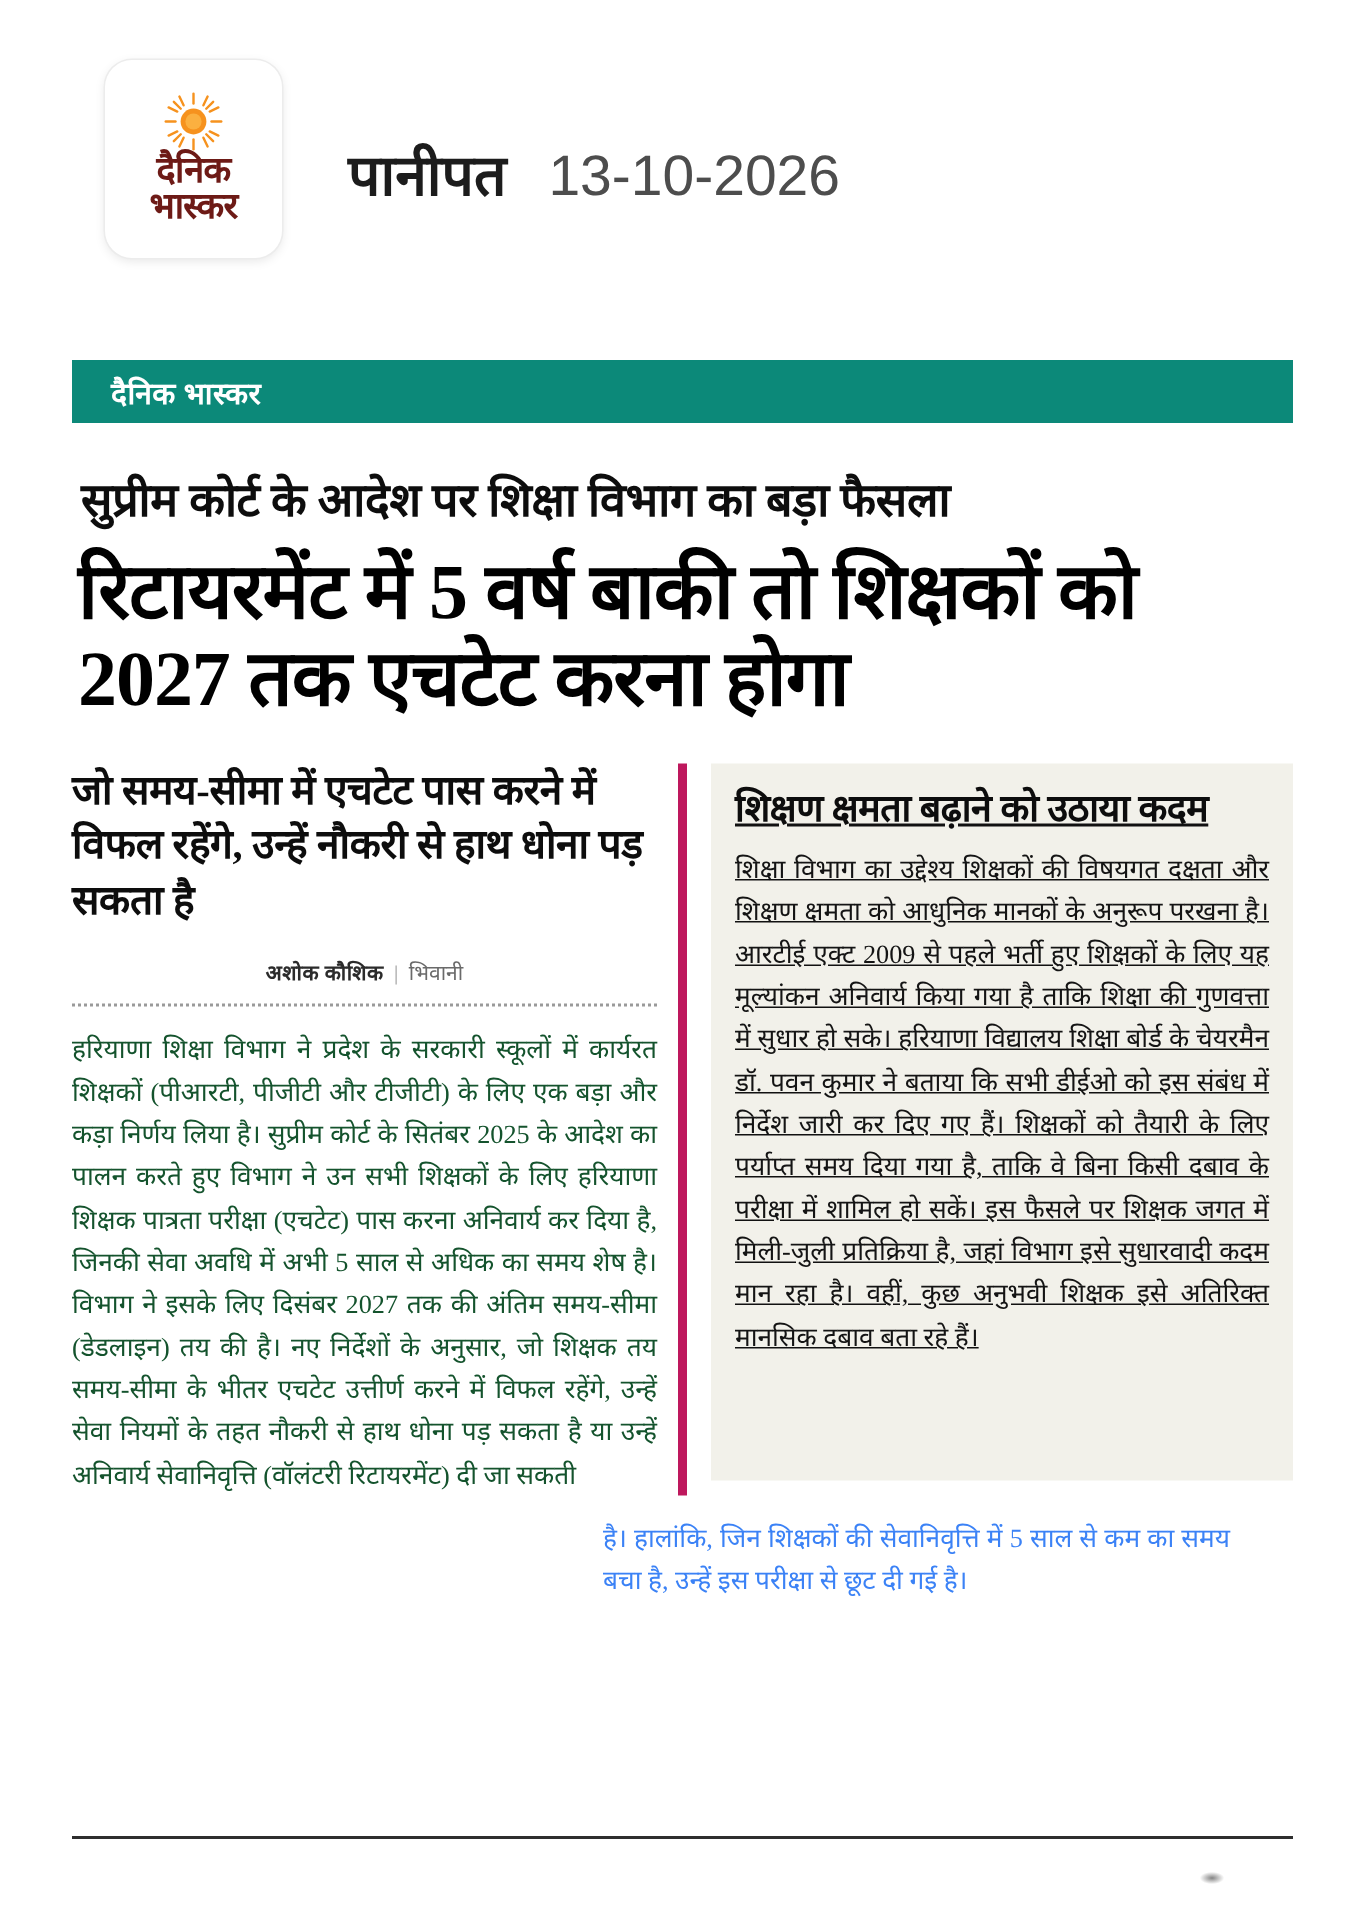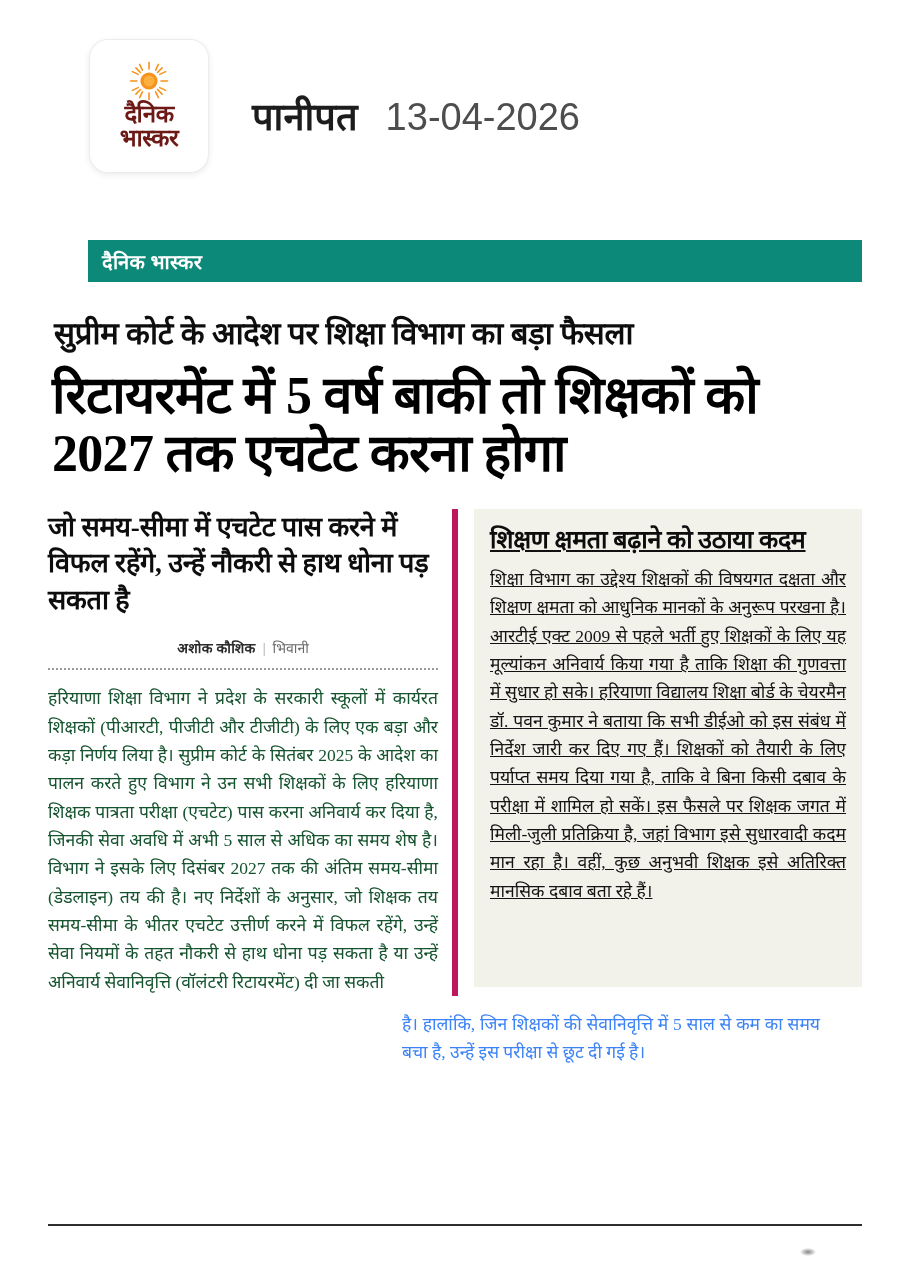--- a/index.html
+++ b/index.html
@@ -13,21 +13,21 @@
     font-family: "Liberation Serif", "DejaVu Serif", serif;
     color: #111111;
     position: relative;
     overflow: hidden;
   }
 
   
   .masthead {
     display: flex;
     align-items: center;
-    padding: 72px 0 0 90px;
+    padding: 72px 0 0 70px;
     height: 140px;
     box-sizing: border-box;
   }
   .logo-card {
     width: 118px;
     height: 132px;
     background: #ffffff;
     border-radius: 18px;
     box-shadow: 0 0 0 1px #ececec, 0 2px 7px rgba(0,0,0,0.10);
     display: flex;
@@ -76,23 +76,22 @@
   
   .article {
     margin: 100px 42px 0 48px;
     position: relative;
   }
   .brand-bar {
     background: #0c8979;
     height: 42px;
     display: flex;
     align-items: center;
-    padding-left: 14px;
-    box-sizing: border-box;
-    margin-left: 40px;
+    padding-left: 26px;
+    box-sizing: border-box;
   }
   .brand-bar-text {
     color: #ffffff;
     font-family: "Liberation Serif", "DejaVu Serif", serif;
     font-weight: bold;
     font-size: 20px;
     letter-spacing: 0.3px;
   }
 
   .kicker {
@@ -254,21 +253,21 @@
       <circle cx="20" cy="20" r="5.4" fill="#fbb040"></circle>
     </svg>
     <div class="logo-words">
       <span>दैनिक</span>
       <span>भास्कर</span>
     </div>
   </div>
 
   <div class="masthead-text">
     <div class="edition-city">पानीपत</div>
-    <div class="edition-date">13-04-2026</div>
+    <div class="edition-date">13-10-2026</div>
   </div>
 
 </div>
 
 <div class="article">
 
   <div class="brand-bar">
     <div class="brand-bar-text">दैनिक भास्कर</div>
   </div>
 

